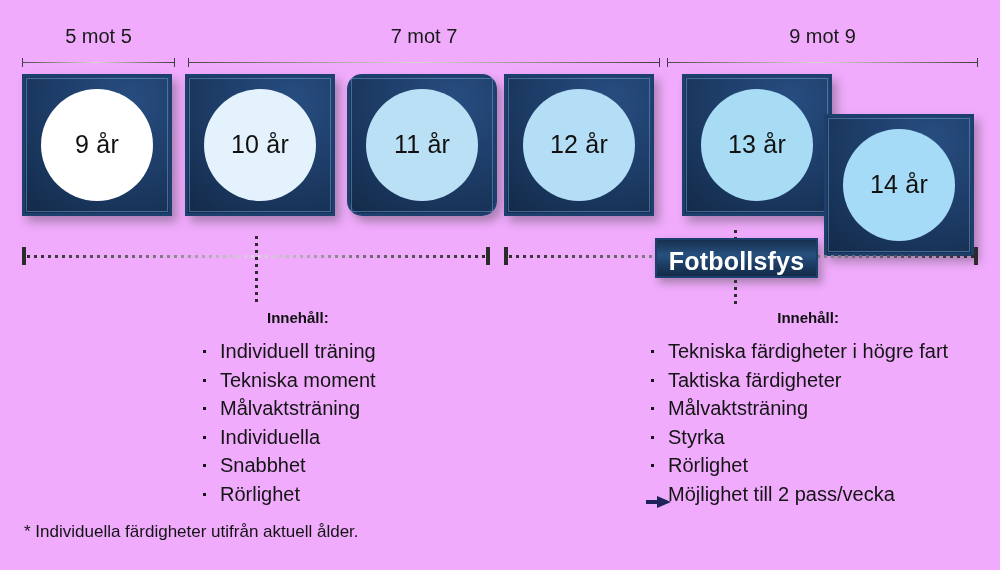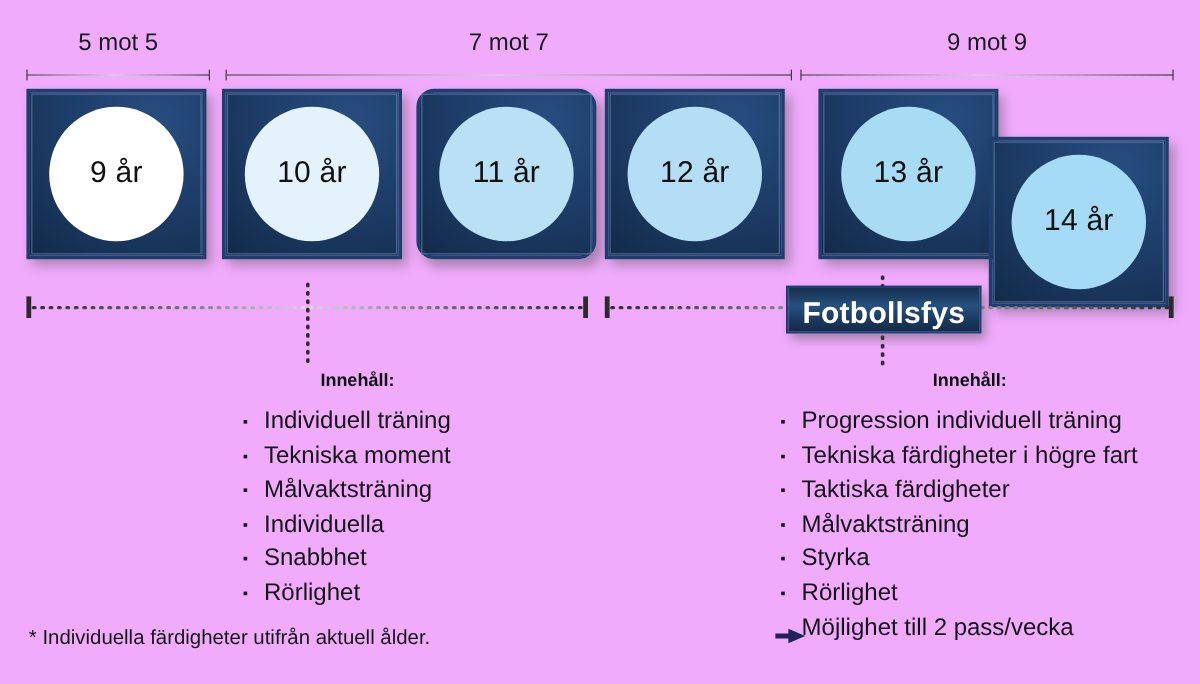--- a/index.html
+++ b/index.html
@@ -330,21 +330,20 @@
         <li><span class="bullet-dot"></span><span>Målvaktsträning</span></li>
         <li><span class="bullet-dot"></span><span>Individuella</span></li>
         <li><span class="bullet-dot"></span><span>Snabbhet</span></li>
         <li><span class="bullet-dot"></span><span>Rörlighet</span></li>
       </ul>
   </div>
 
   <div class="list-block" id="right-list" style="left: 648px; top: 306px;">
     <div class="list-title">Innehåll:</div>
     <ul>
-        <li><span class="bullet-dot"></span><span>Progression individuell träning</span></li>
         <li><span class="bullet-dot"></span><span>Tekniska färdigheter i högre fart</span></li>
         <li><span class="bullet-dot"></span><span>Taktiska färdigheter</span></li>
         <li><span class="bullet-dot"></span><span>Målvaktsträning</span></li>
         <li><span class="bullet-dot"></span><span>Styrka</span></li>
         <li><span class="bullet-dot"></span><span>Rörlighet</span></li>
         <li><span class="bullet-arrow"><svg width="26" height="14" viewBox="0 0 26 14">
               <path d="M0 5 H11 V1 L25 7 L11 13 V9 H0 Z" fill="#1f2259"></path>
             </svg></span><span>Möjlighet till 2 pass/vecka</span></li>
       </ul>
   </div>

